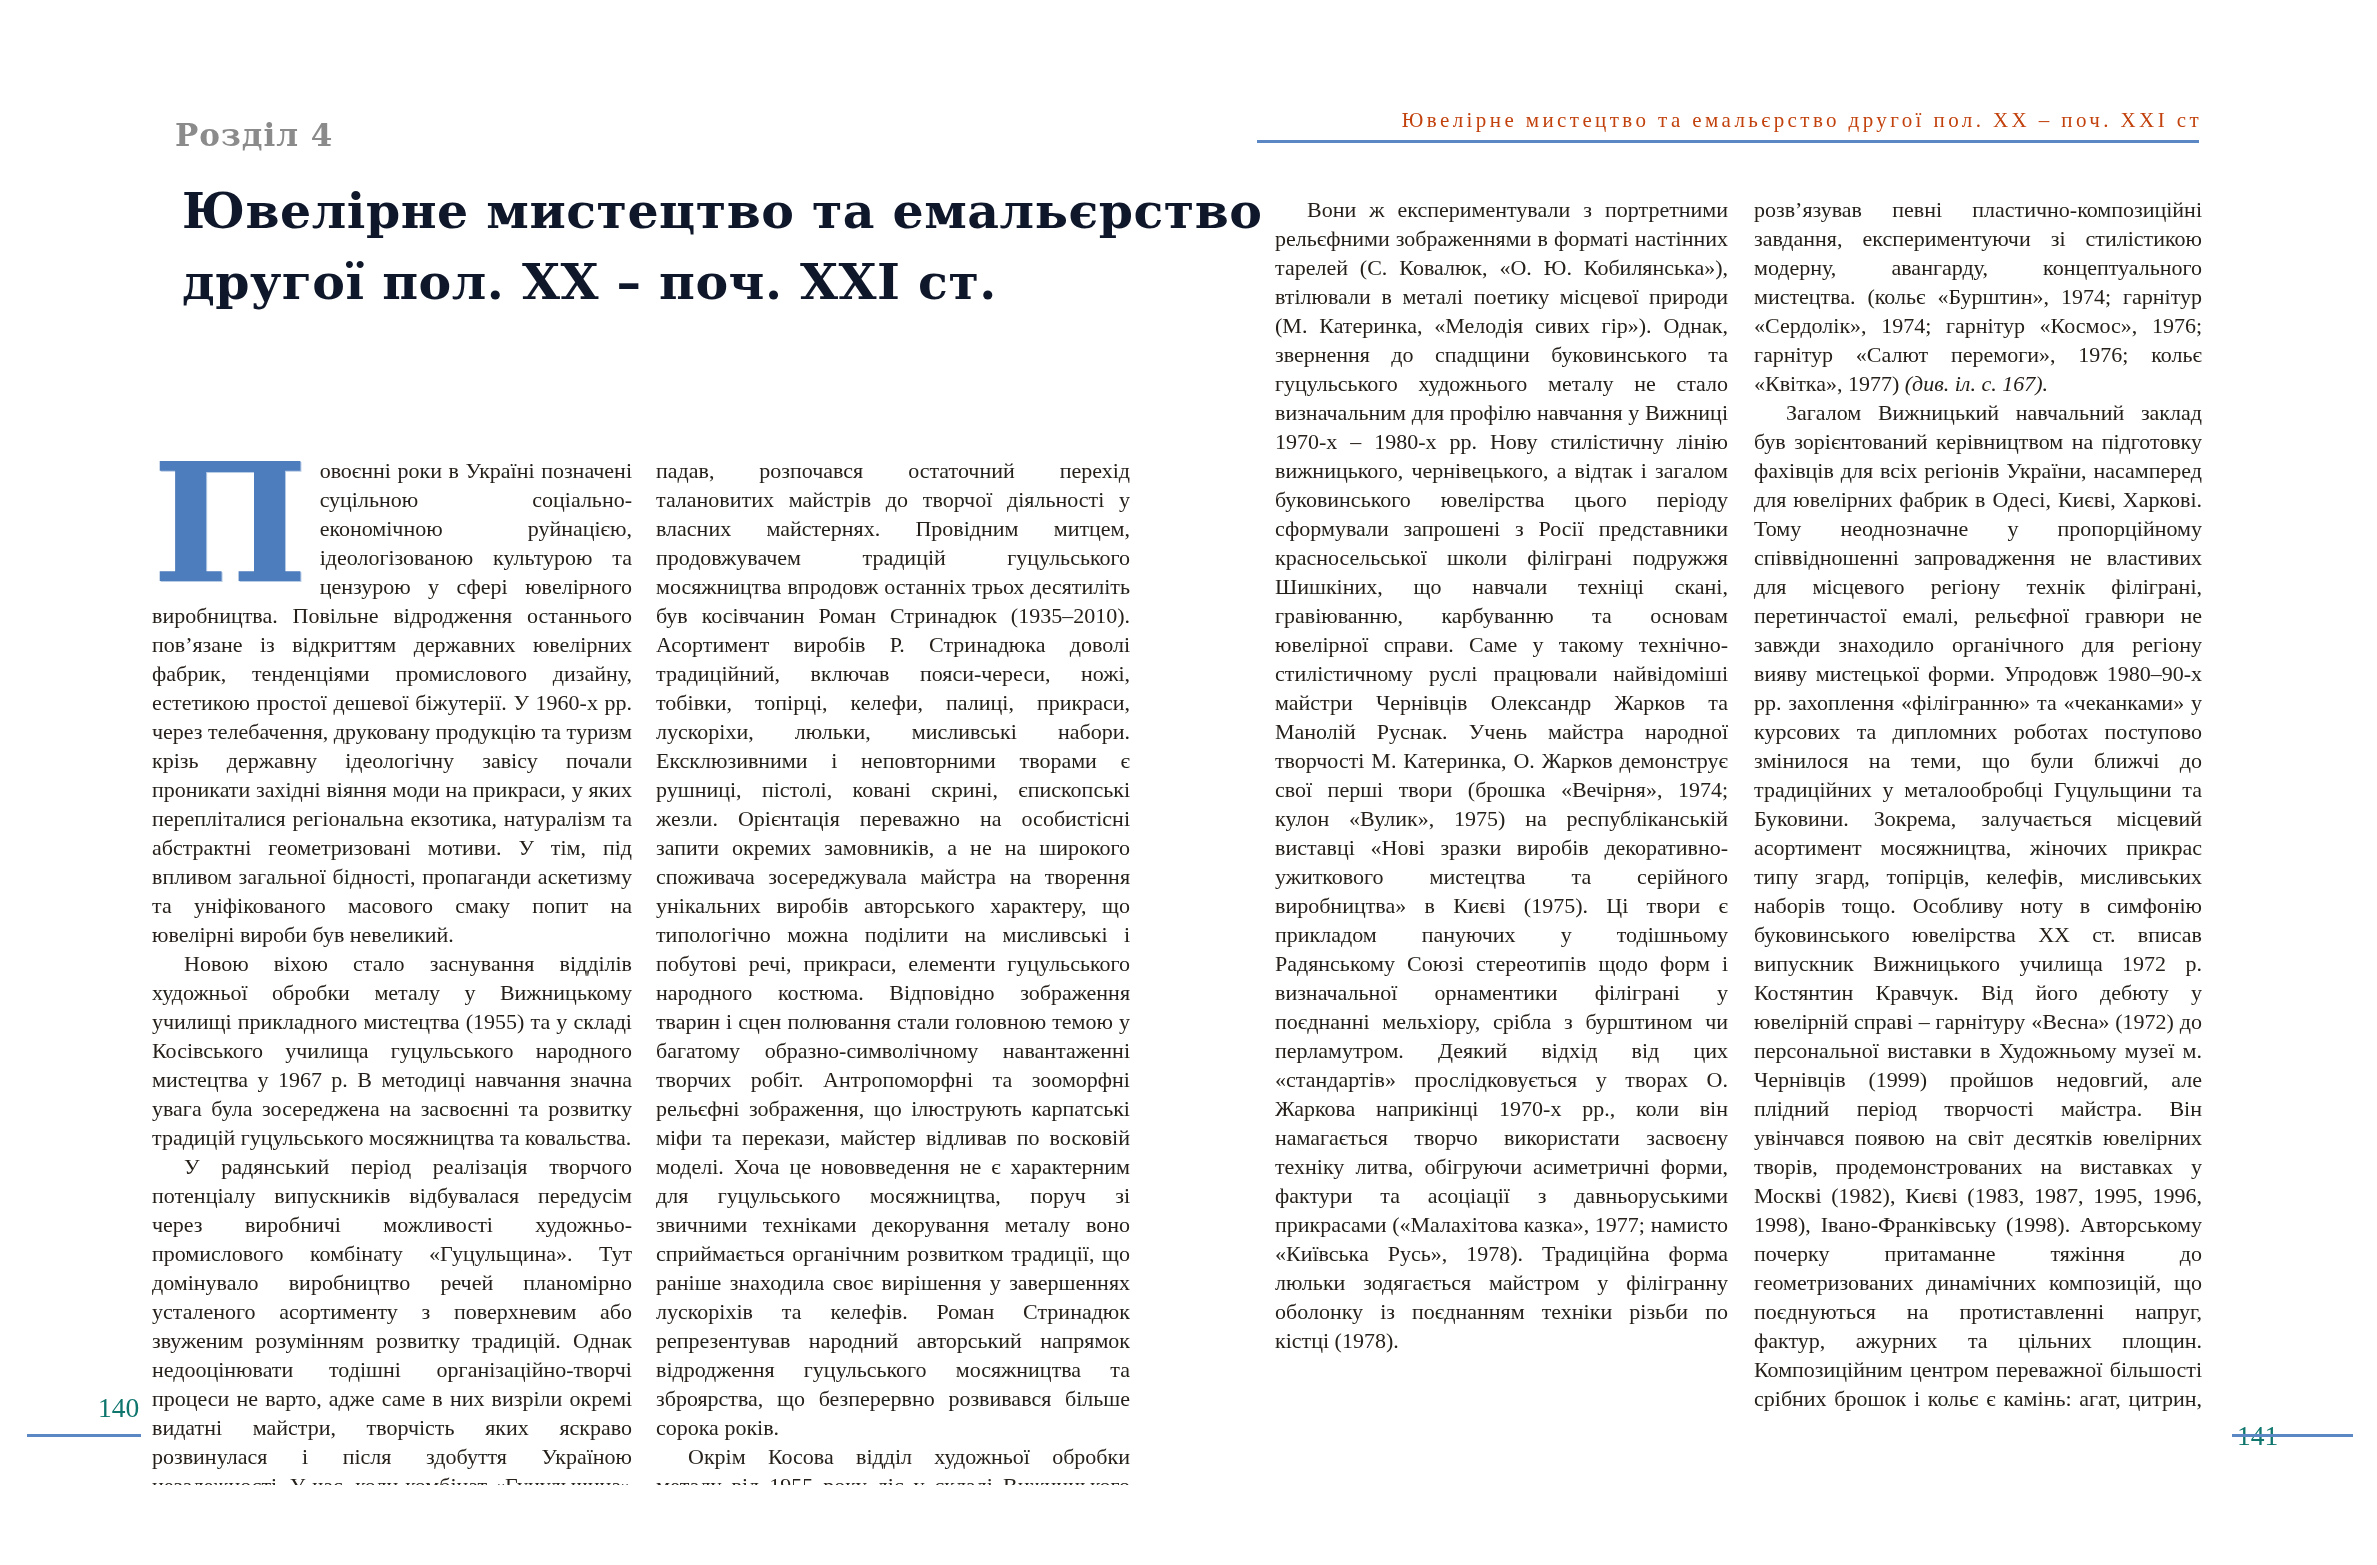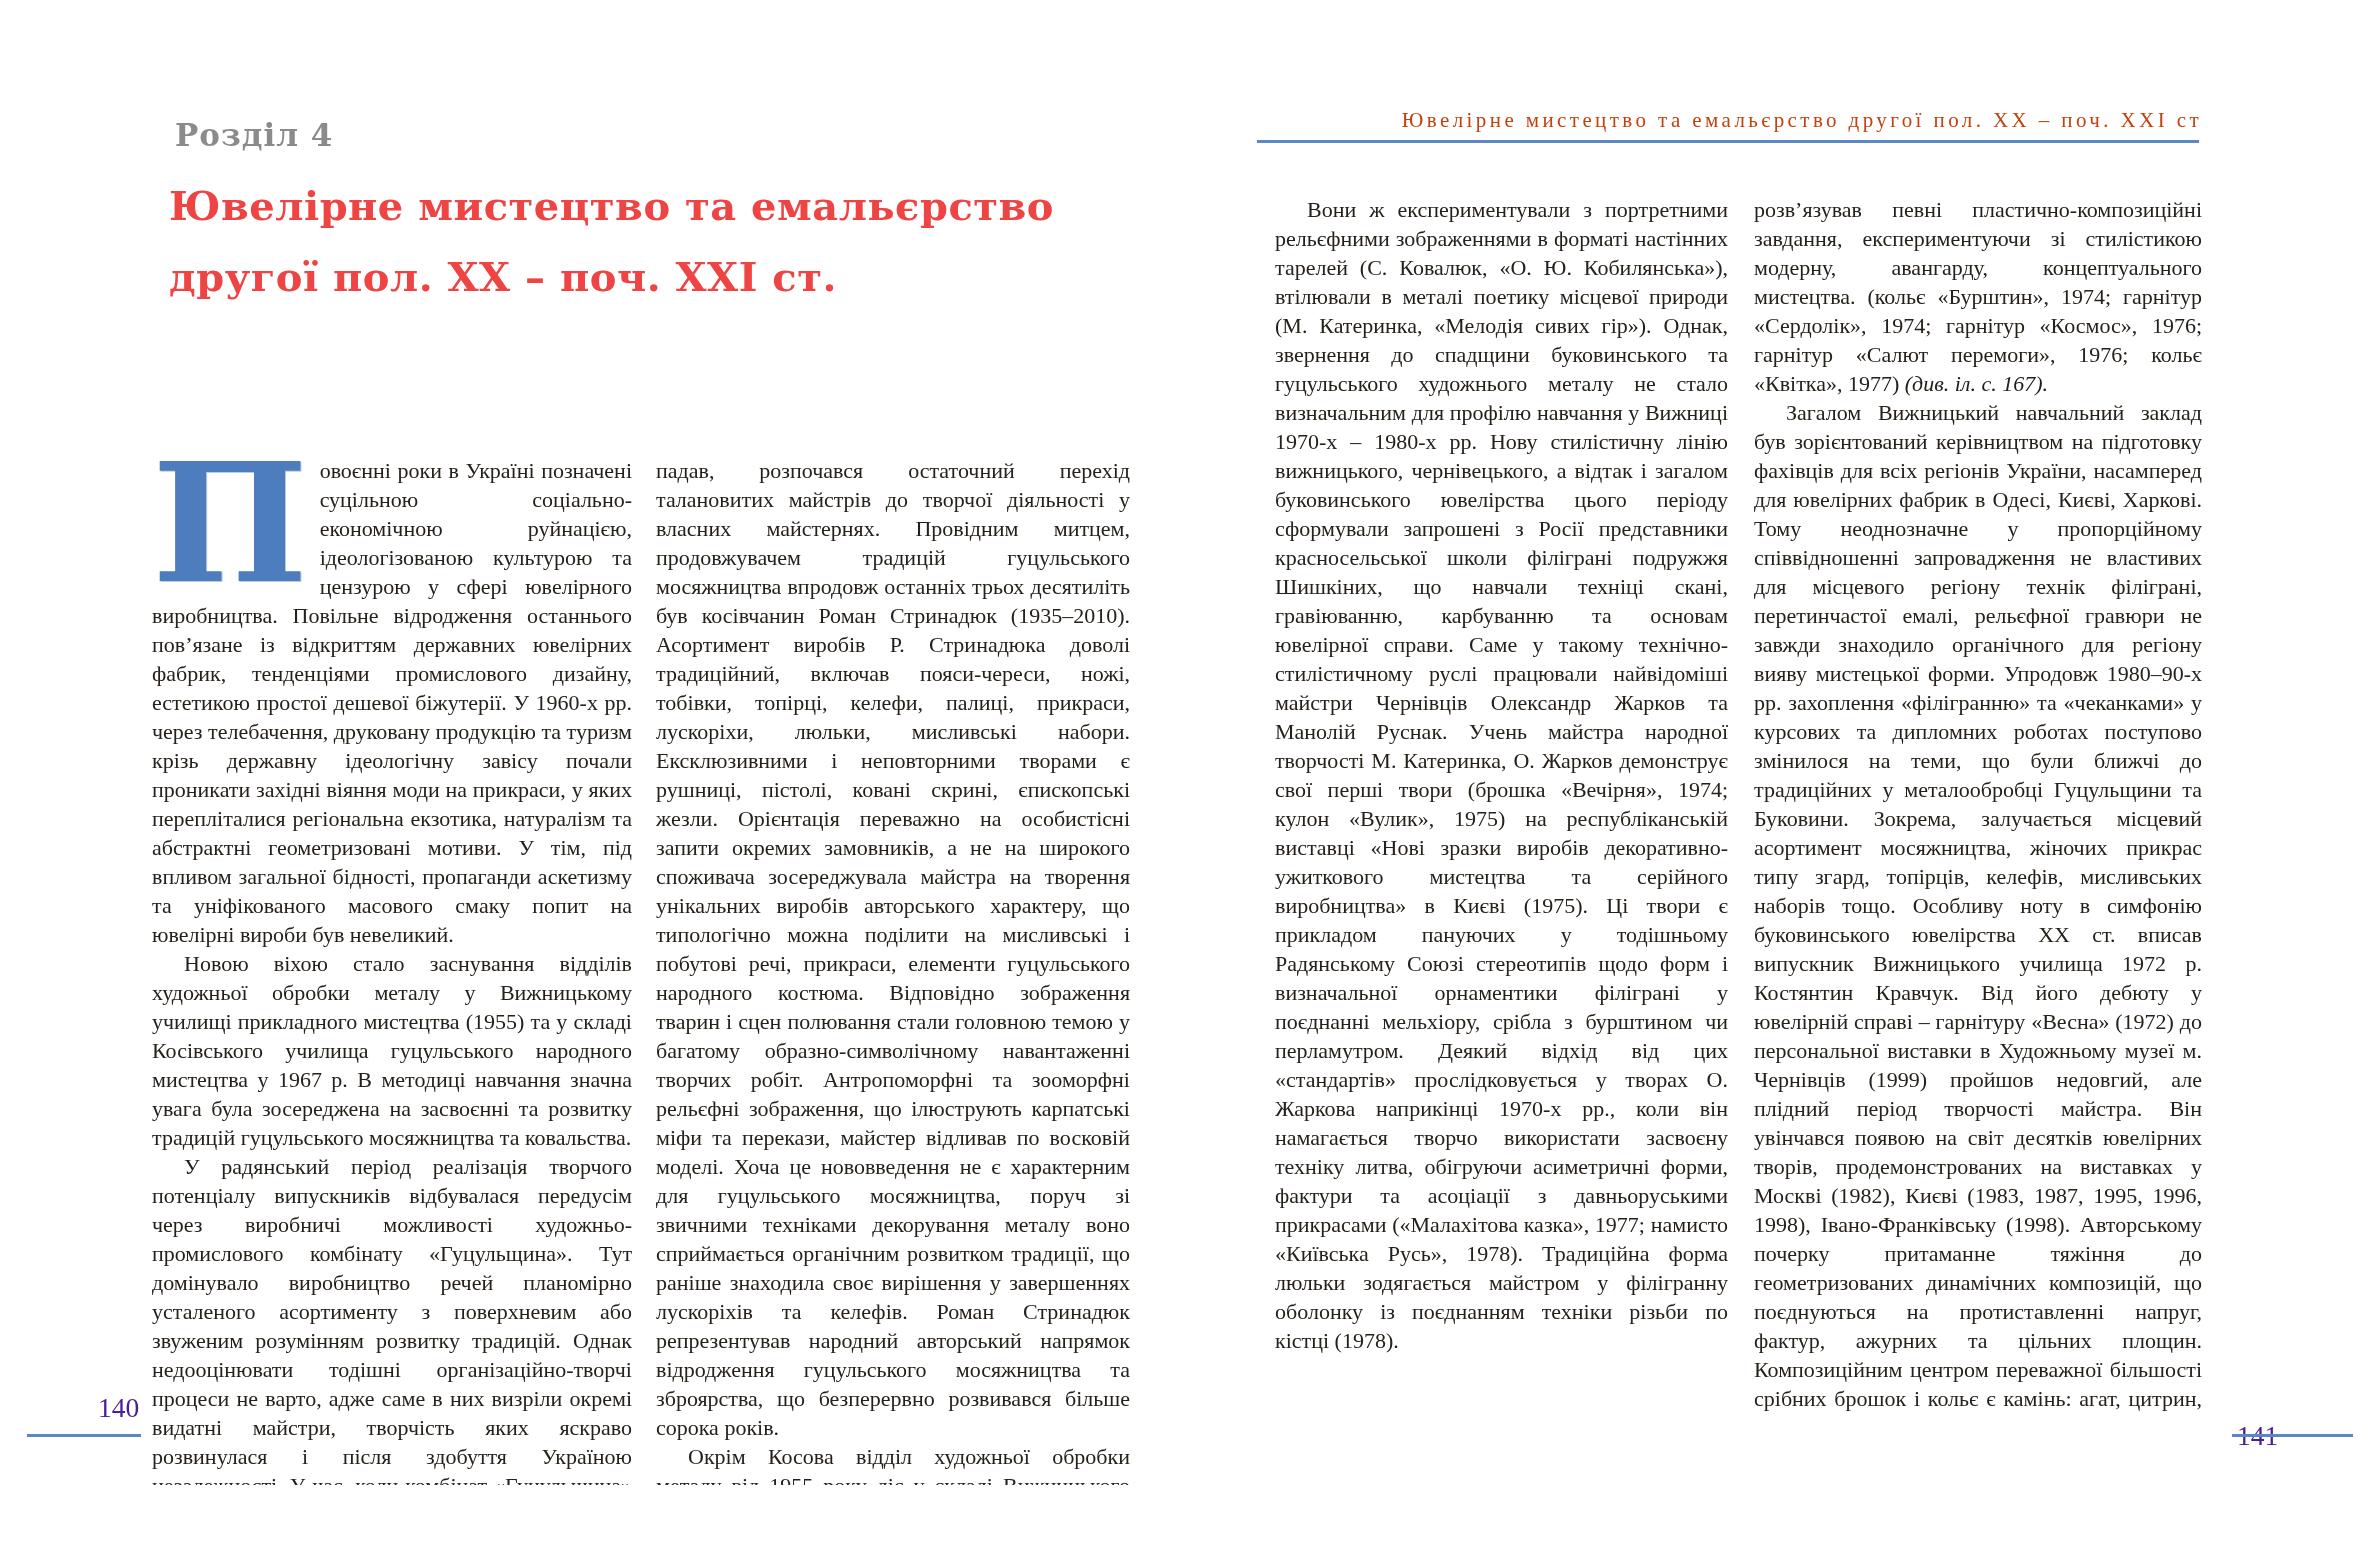--- a/index.html
+++ b/index.html
@@ -12,39 +12,39 @@
     overflow:hidden;
     padding-left:37px;
   }
   
   .chapter-label{
     position:absolute;left:175px;top:117px;
     font-family:"DejaVu Serif", serif;font-weight:bold;
     font-size:31px;color:#8b8b8b;letter-spacing:1px;
   }
   .title-line{
-    position:absolute;left:169px;
+    position:absolute;left:182px;
     font-family:"DejaVu Serif", serif;font-weight:bold;
-    color:#ef4444;font-size:40px;letter-spacing:0.5px;white-space:nowrap;
+    color:#0f172a;font-size:49px;letter-spacing:0.5px;white-space:nowrap;
   }
   #title-l1{top:182px;}
   #title-l2{top:253px;}
 
   
   .running-head{
     position:absolute;left:1257px;top:108px;width:945px;
     text-align:right;font-size:21px;letter-spacing:3.4px;
     color:#c2410c;white-space:nowrap;
   }
   .rule{position:absolute;height:3.4px;background:#5b87c5;}
   #head-rule{left:1257px;top:140px;width:942px;}
   #rule-left{left:27px;top:1434px;width:114px;}
   #rule-right{left:2232px;top:1434px;width:121px;}
 
-  .pagenum{position:absolute;font-size:27.5px;color:#4c1d95;}
+  .pagenum{position:absolute;font-size:27.5px;color:#0f766e;}
   #pn-left{left:98px;top:1392px;}
   #pn-right{left:2237px;top:1392px;margin-top:28px;}
 
   
   .col{
     position:absolute;
     text-align:justify;
     font-size:22px;line-height:29px;
     overflow:hidden;
   }

